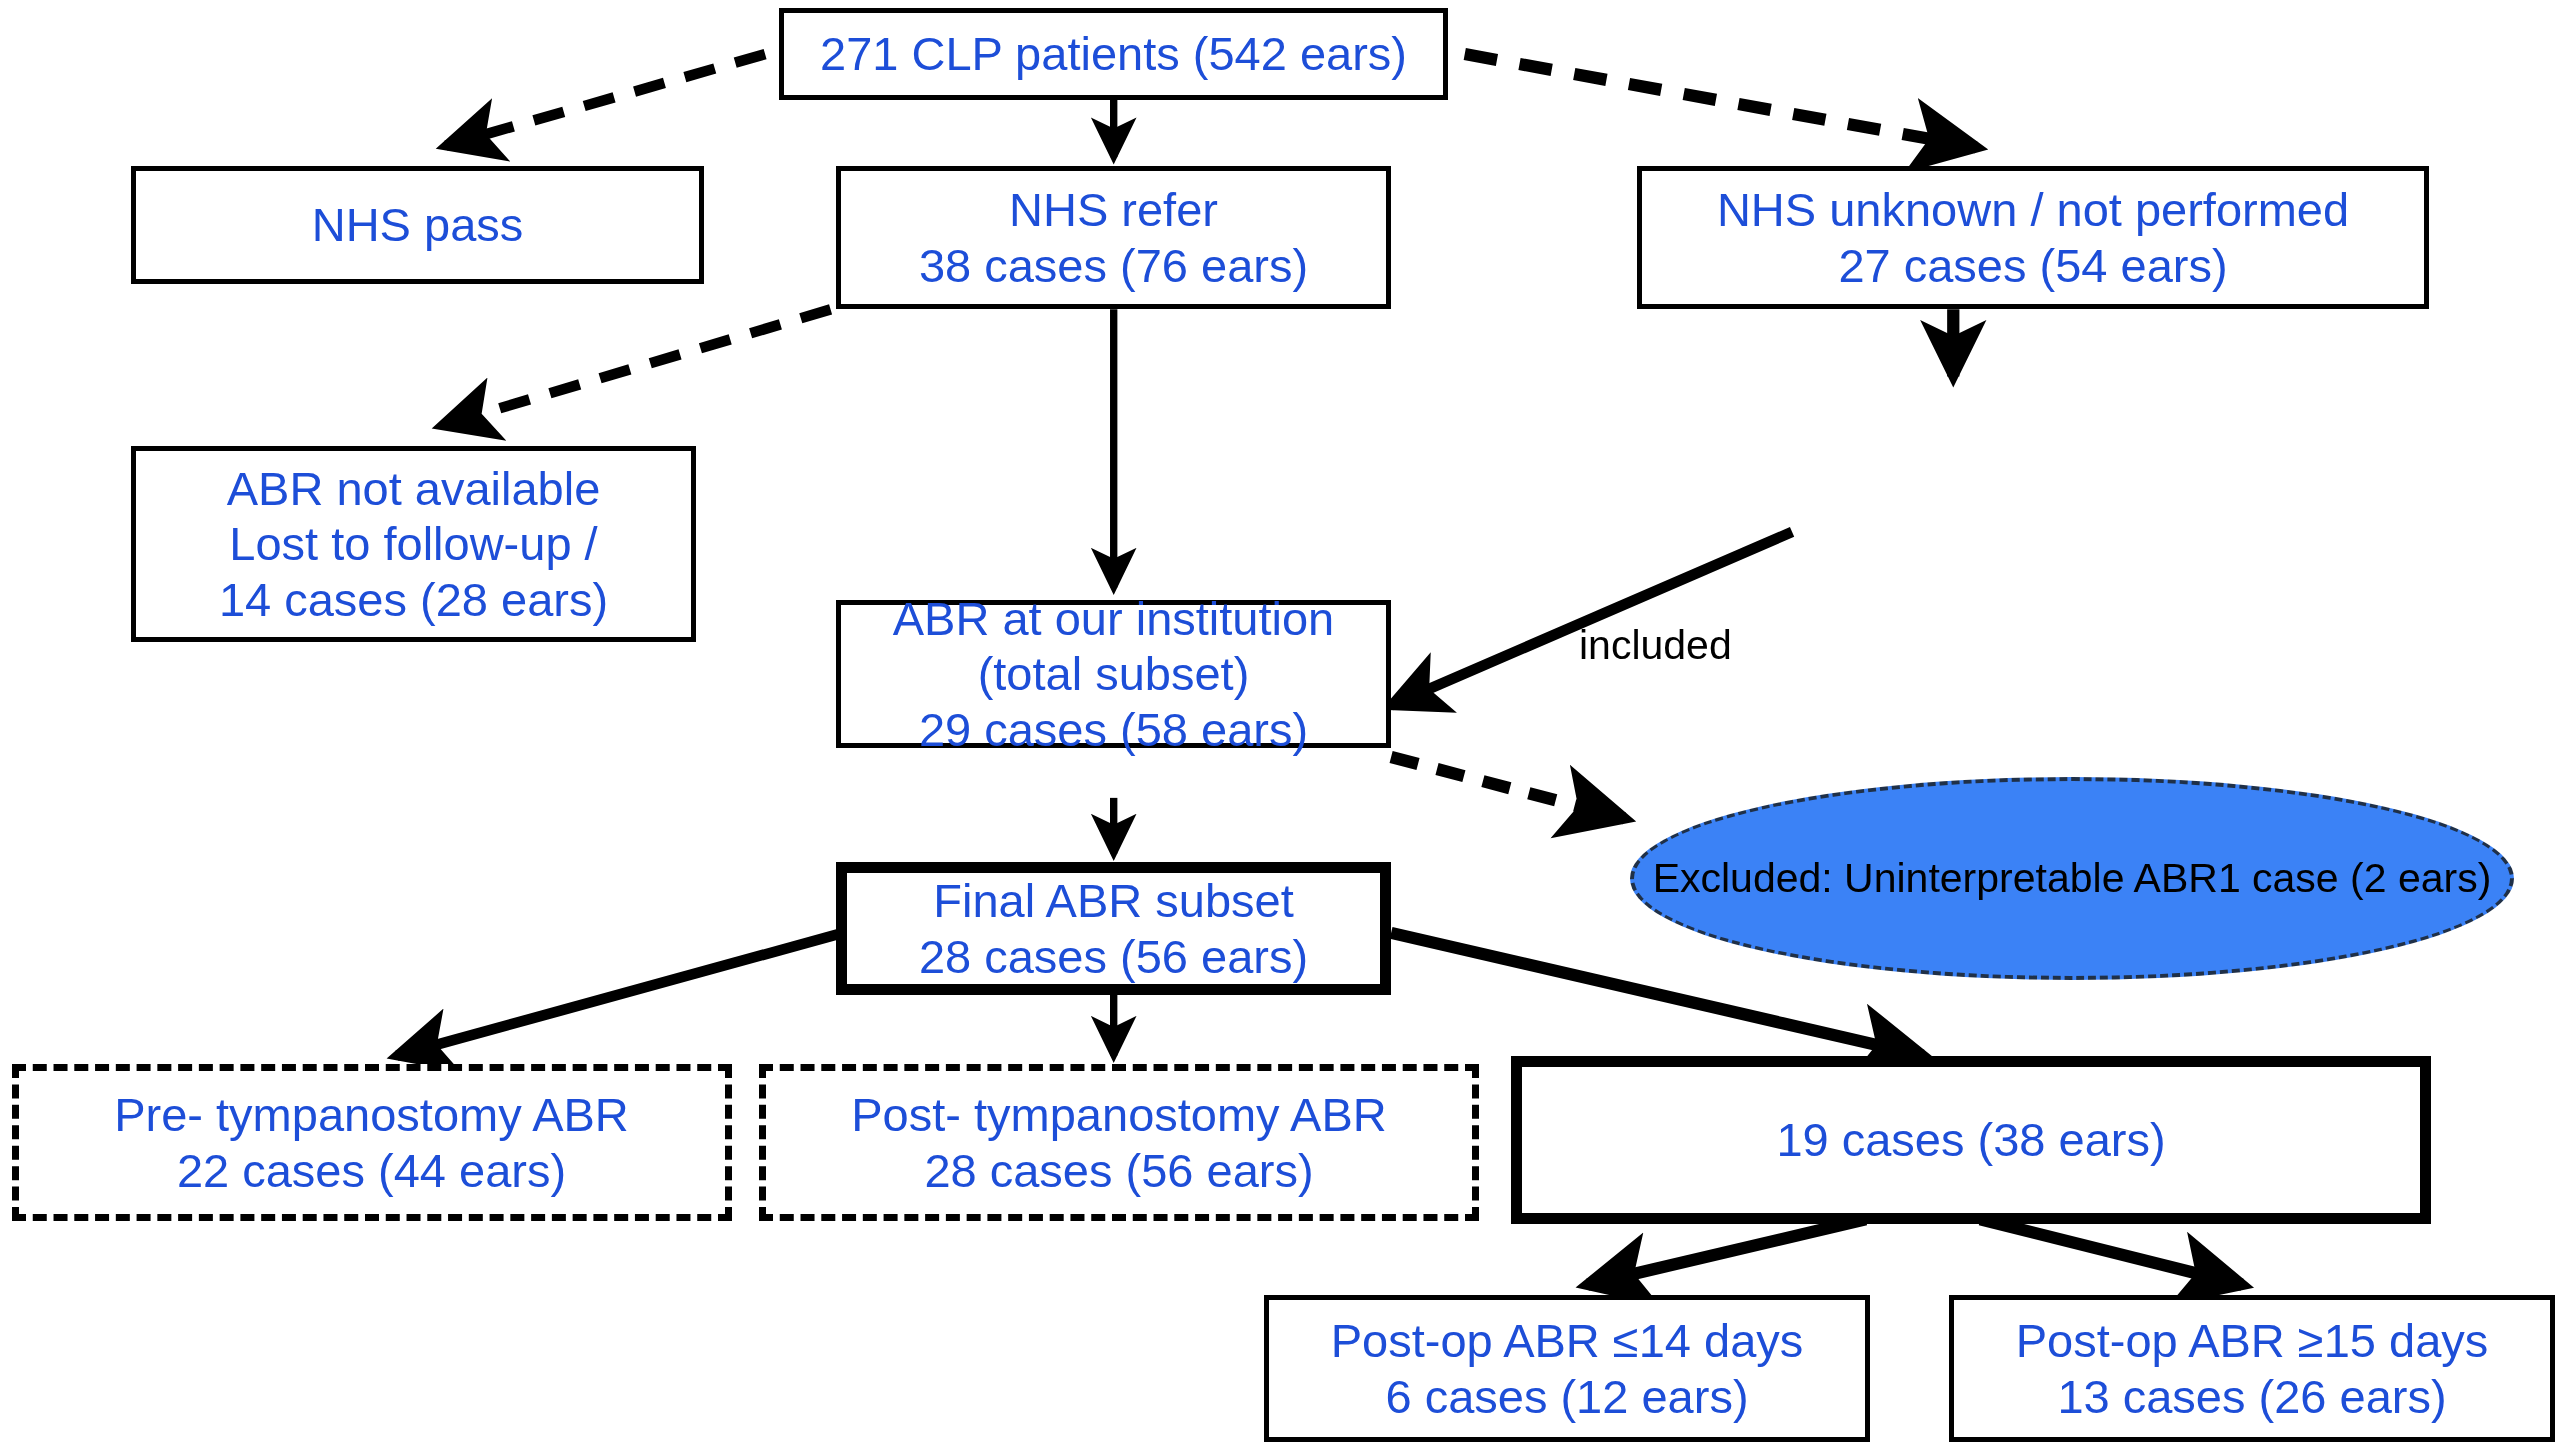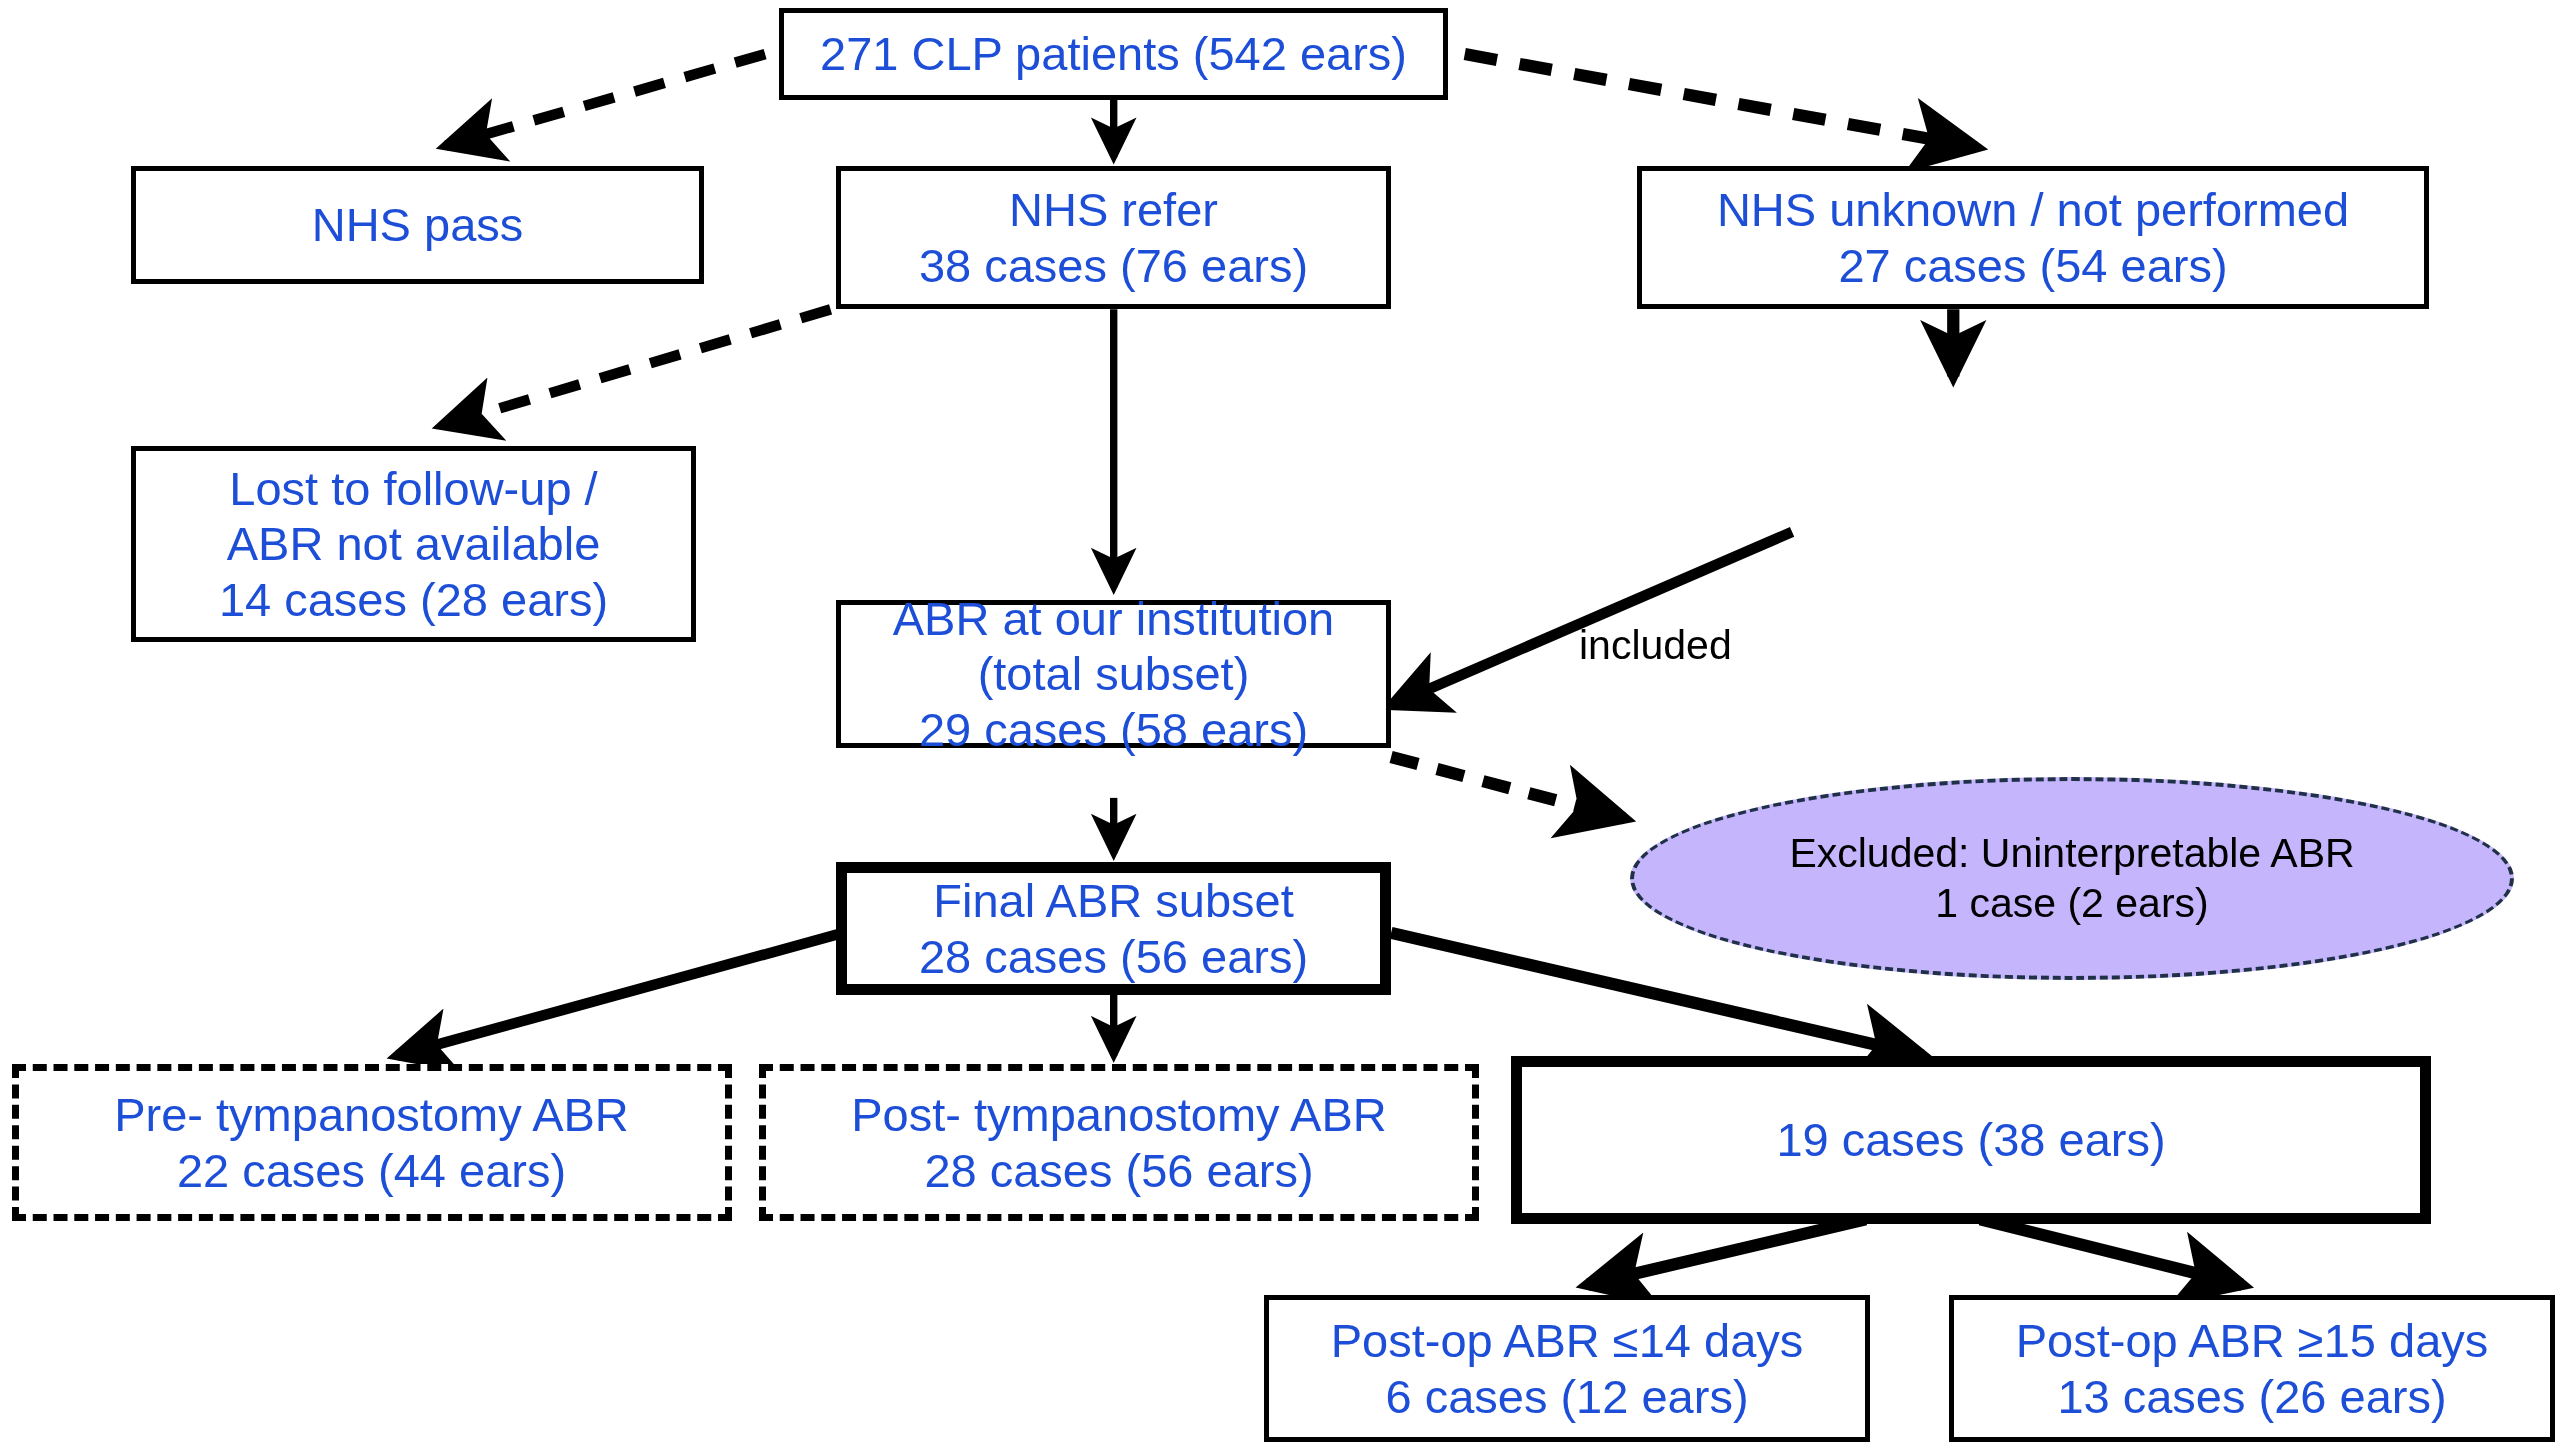--- a/index.html
+++ b/index.html
@@ -39,23 +39,23 @@
   }
   .node .ln { display: block; white-space: nowrap; }
   .box-solid  { border: 5.7px solid #000000; }
   .box-thick  { border: 11.5px solid #000000; }
   .box-dashed { border: 7.4px dashed #000000; }
   .ellipse {
     position: absolute;
     box-sizing: border-box;
     border: 4.9px dashed #1f3048;
     border-radius: 50%;
-    background: #c4b5fd;
+    background: #3b82f6;
     display: flex;
-    flex-direction: column;
+    flex-direction: row;
     align-items: center;
     justify-content: center;
     text-align: center;
     color: #000000;
     font-size: 41px;
     line-height: 1.2;
     z-index: 3;
   }
   .edge-label {
     position: absolute;
@@ -121,22 +121,22 @@
     <span class="ln">NHS refer</span>
     <span class="ln">38 cases (76 ears)</span>
   </div>
 
   <div class="node box-solid" style="left:1637px; top:166px; width:792px; height:143px;">
     <span class="ln">NHS unknown / not performed</span>
     <span class="ln">27 cases (54 ears)</span>
   </div>
 
   <div class="node box-solid" style="left:131px; top:446px; width:565px; height:196px;">
+    <span class="ln">ABR not available</span>
     <span class="ln">Lost to follow-up /</span>
-    <span class="ln">ABR not available</span>
     <span class="ln">14 cases (28 ears)</span>
   </div>
 
 
   <div class="edge-label" style="left:1579px; top:622px;">included</div>
 
   <div class="node box-solid" style="left:836px; top:600px; width:555px; height:148px;">
     <span class="ln">ABR at our institution</span>
     <span class="ln">(total subset)</span>
     <span class="ln">29 cases (58 ears)</span>

